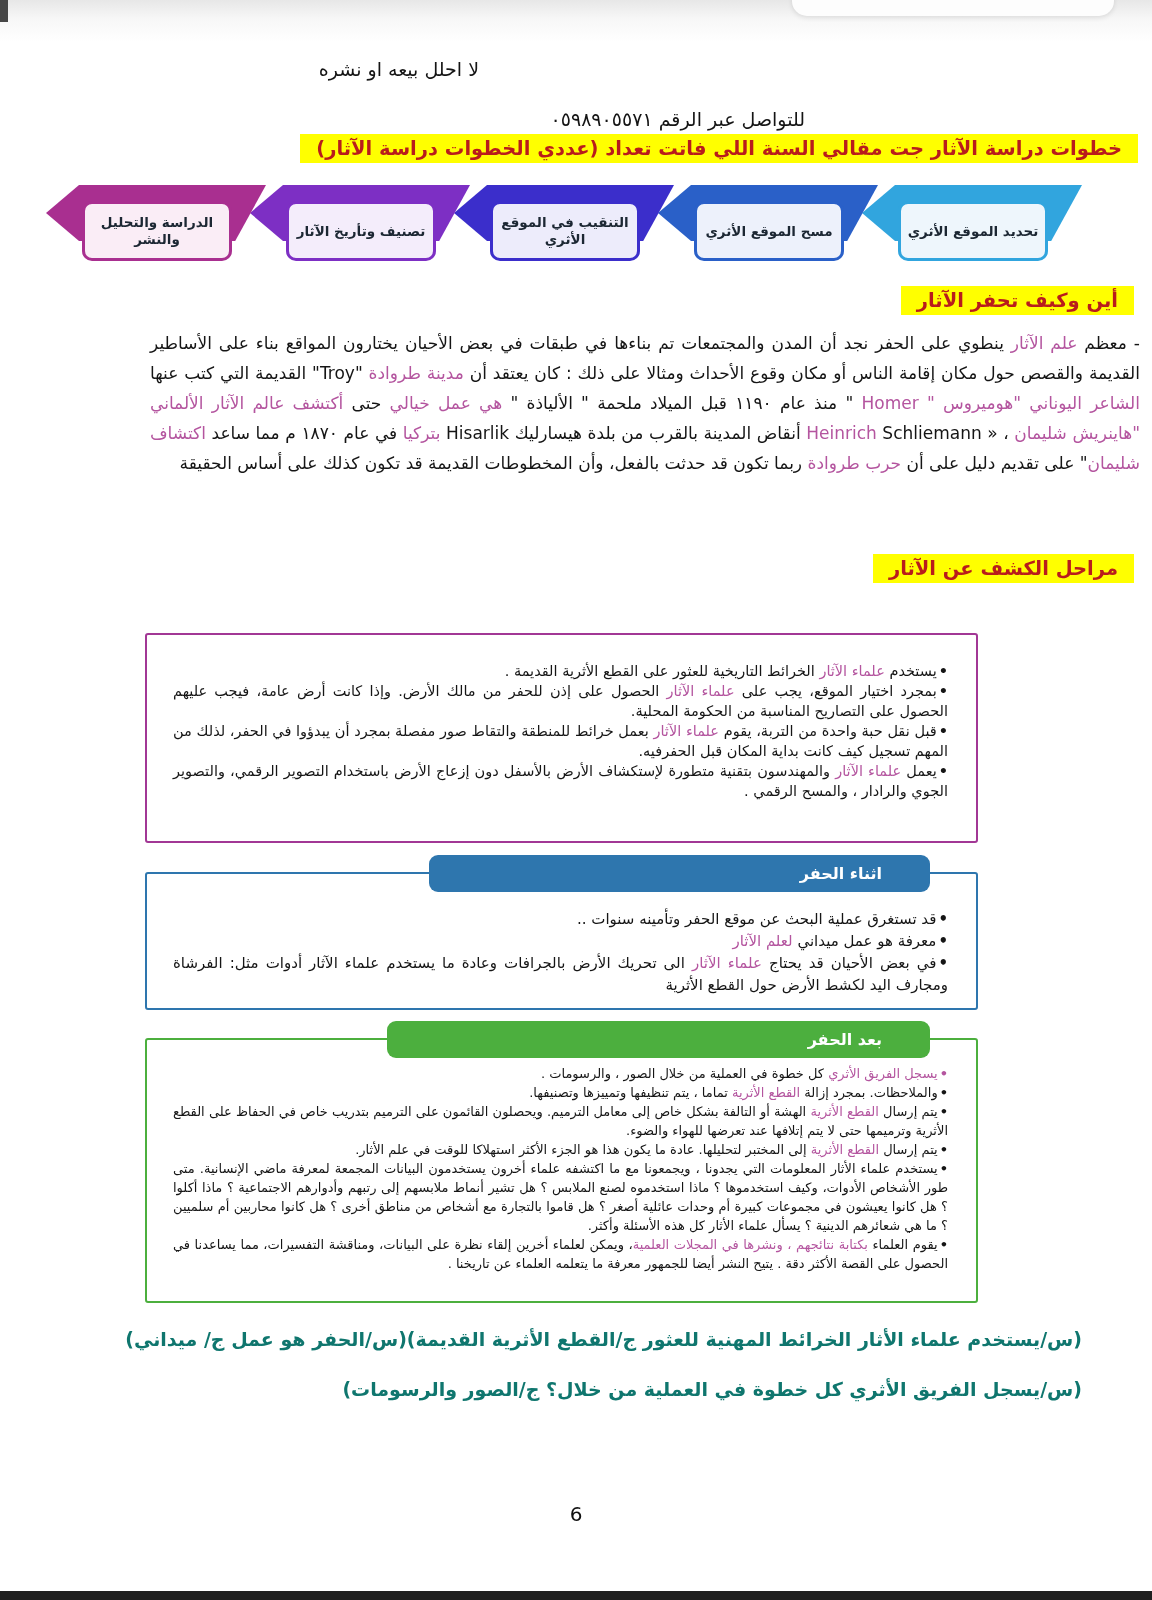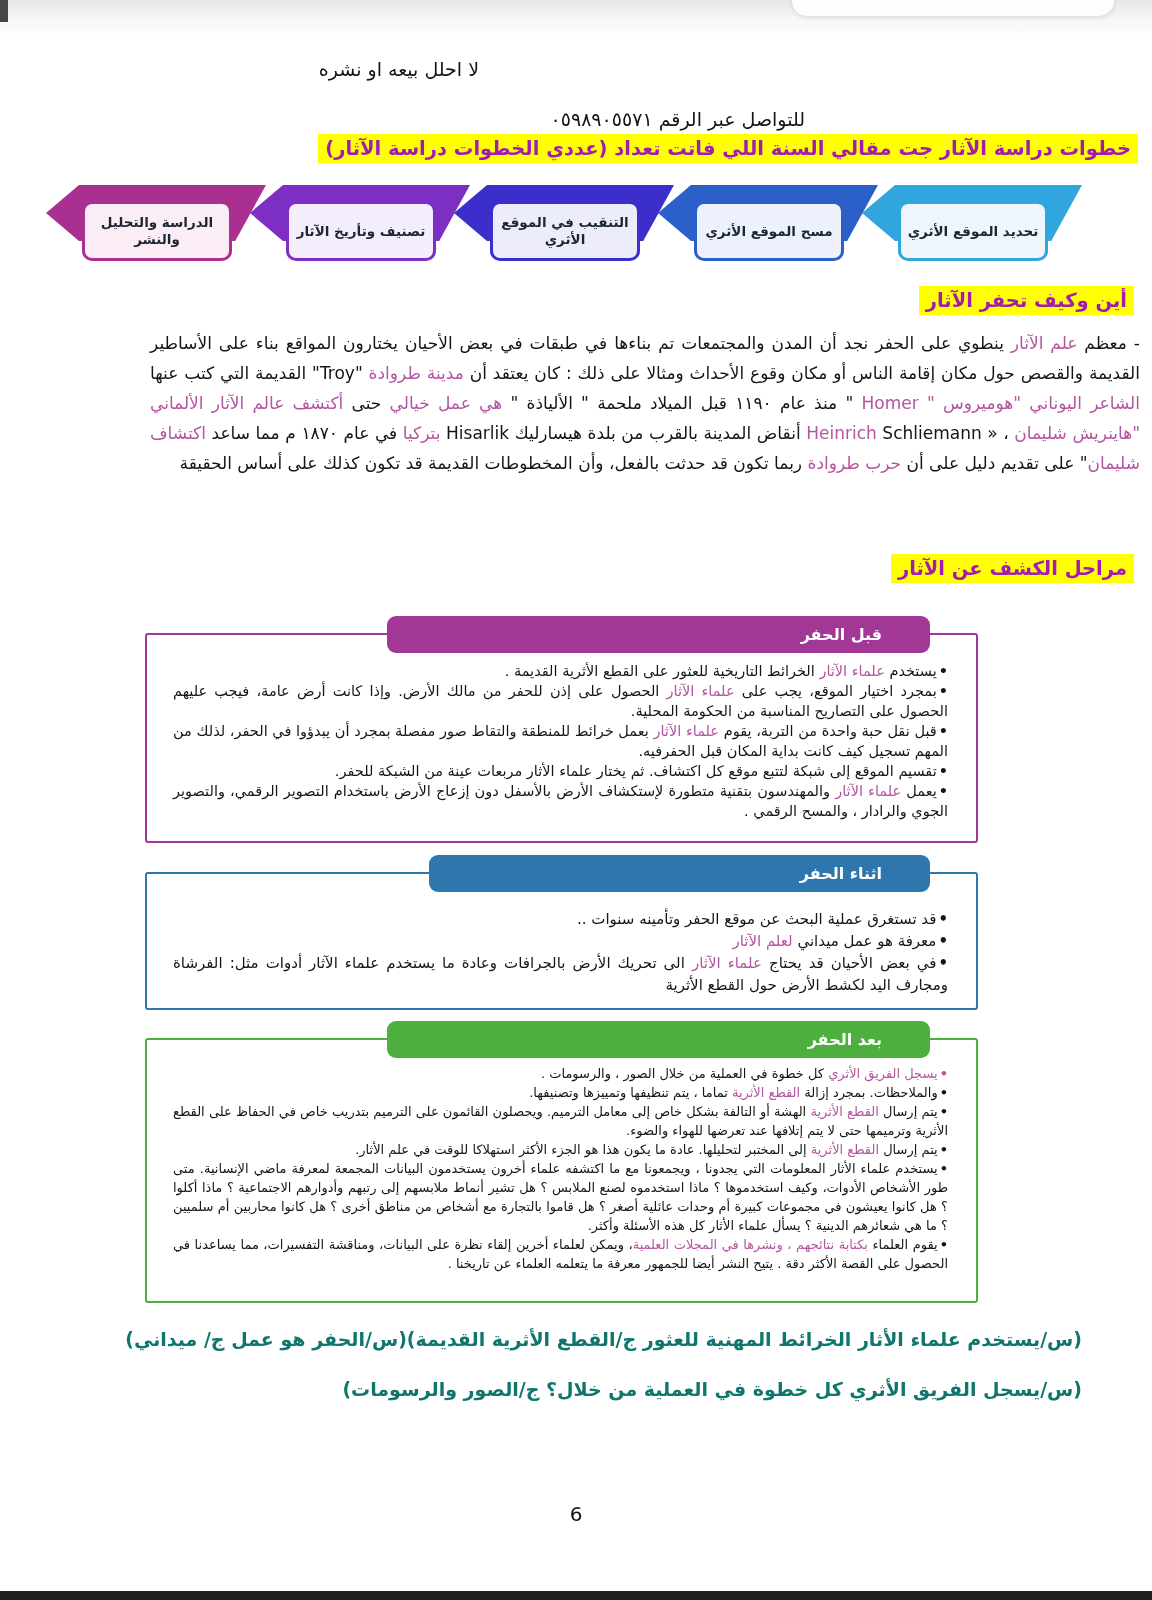--- a/index.html
+++ b/index.html
@@ -13,22 +13,22 @@
   .float-pill{position:absolute;top:-14px;right:38px;width:322px;height:30px;
     background:#fdfdfd;border-radius:16px;box-shadow:0 2px 5px rgba(0,0,0,.10);z-index:1;}
   .corner-mark{position:absolute;top:0;right:1144px;width:8px;height:22px;background:#474747;z-index:2;}
   .bottom-bar{position:absolute;bottom:0;left:0;right:0;height:9px;background:#1f1f1f;z-index:2;}
   .page-number{position:absolute;top:1502px;left:0;right:0;text-align:center;
     font-size:20px;color:#111;direction:ltr;}
 
   
   .disclaimer{position:absolute;top:58px;right:673px;font-size:19px;color:#141414;white-space:nowrap;}
   .contact{position:absolute;top:108px;right:347px;font-size:19px;color:#141414;white-space:nowrap;}
-  .chip{display:inline-block;background:#ffff00;color:#a21caf;font-weight:bold;
-    padding:3px 7px;white-space:nowrap;}
+  .chip{display:inline-block;background:#ffff00;color:#b91c1c;font-weight:bold;
+    padding:3px 16px;white-space:nowrap;}
   .main-title{position:absolute;top:134px;right:14px;font-size:19.5px;}
   .h-where{position:absolute;top:286px;right:18px;font-size:19.5px;}
   .h-stages{position:absolute;top:554px;right:18px;font-size:19.5px;}
 
   
   .flow{position:absolute;top:183px;left:66px;width:1020px;height:92px;
     display:flex;flex-direction:row-reverse;justify-content:space-between;direction:ltr;}
   .step{position:relative;width:204px;height:90px;flex:0 0 auto;}
   .chev{position:absolute;top:2px;left:-20px;right:4px;height:56px;
     clip-path:polygon(15% 0,100% 0,86% 100%,15% 100%,0 50%);}
@@ -105,26 +105,24 @@
   <span class="chip">أين وكيف تحفر الآثار</span>
 </div>
 
 <div class="para"><span>- معظم </span><span class="seg-m">علم الآثار</span><span> ينطوي على الحفر نجد أن المدن والمجتمعات تم بناءها في طبقات  في بعض الأحيان يختارون المواقع بناء على الأساطير القديمة والقصص حول مكان إقامة الناس أو مكان وقوع الأحداث ومثالا على ذلك : كان يعتقد أن </span><span class="seg-m">مدينة طروادة</span><span> "Troy" القديمة التي كتب عنها </span><span class="seg-m">الشاعر اليوناني "هوميروس " Homer</span><span> " منذ عام ١١٩٠ قبل الميلاد ملحمة " الألياذة " </span><span class="seg-m">هي عمل خيالي</span><span> حتى </span><span class="seg-m">أكتشف عالم الآثار الألماني "هاينريش شليمان</span><span> ، « </span><span class="seg-m">Heinrich</span><span> Schliemann </span><span>أنقاض المدينة بالقرب من بلدة هيسارليك Hisarlik </span><span class="seg-m">بتركيا</span><span> في عام ١٨٧٠ م مما ساعد </span><span class="seg-m">اكتشاف شليمان</span><span>" على تقديم دليل على أن </span><span class="seg-m">حرب طروادة</span><span> ربما تكون قد حدثت بالفعل، وأن المخطوطات القديمة قد تكون كذلك على أساس الحقيقة</span></div>
 
 <div class="h-stages">
   <span class="chip">مراحل الكشف عن الآثار</span>
 </div>
 
 <section class="sec" id="box1" style="border-color: rgb(162, 55, 149);">
-  <div class="sec-bar" style="background: rgb(162, 55, 149);">قبل الحفر</div>
   <div class="sec-body">
       <div class="bullet"><span class="mark">•</span><span>يستخدم </span><span class="seg-m">علماء الآثار</span><span> الخرائط التاريخية للعثور  على القطع الأثرية القديمة .</span></div>
       <div class="bullet"><span class="mark">•</span><span>بمجرد اختيار الموقع، يجب على </span><span class="seg-m">علماء الآثار</span><span> الحصول على إذن للحفر من مالك الأرض. وإذا كانت أرض عامة، فيجب عليهم الحصول على التصاريح المناسبة من الحكومة المحلية.</span></div>
       <div class="bullet"><span class="mark">•</span><span>قبل نقل حبة واحدة من التربة، يقوم </span><span class="seg-m">علماء الآثار</span><span> بعمل خرائط للمنطقة والتقاط صور  مفصلة بمجرد أن يبدؤوا في الحفر، لذلك من المهم تسجيل كيف كانت بداية المكان قبل الحفرفيه.</span></div>
-      <div class="bullet"><span class="mark">•</span><span>تقسيم الموقع إلى شبكة لتتبع موقع كل اكتشاف. ثم يختار  علماء الأثار  مربعات عينة من الشبكة للحفر.</span></div>
       <div class="bullet"><span class="mark">•</span><span>يعمل </span><span class="seg-m">علماء الآثار</span><span> والمهندسون بتقنية متطورة لإستكشاف الأرض بالأسفل دون إزعاج الأرض باستخدام التصوير الرقمي، والتصوير الجوي والرادار ، والمسح الرقمي .</span></div>
     </div>
 </section>
 
 <section class="sec" id="box2" style="border-color: rgb(46, 118, 174);">
   <div class="sec-bar" style="background: rgb(46, 118, 174); margin-left: 42px;">اثناء الحفر</div>
   <div class="sec-body">
       <div class="bullet"><span class="mark">•</span><span>قد تستغرق عملية البحث عن موقع الحفر وتأمينه سنوات ..</span></div>
       <div class="bullet"><span class="mark">•</span><span>معرفة هو عمل ميداني </span><span class="seg-m">لعلم الآثار</span></div>
       <div class="bullet"><span class="mark">•</span><span>في بعض الأحيان قد يحتاج </span><span class="seg-m">علماء الآثار</span><span> الى تحريك الأرض بالجرافات وعادة ما يستخدم علماء الآثار أدوات مثل: الفرشاة ومجارف اليد لكشط الأرض حول القطع الأثرية</span></div>

